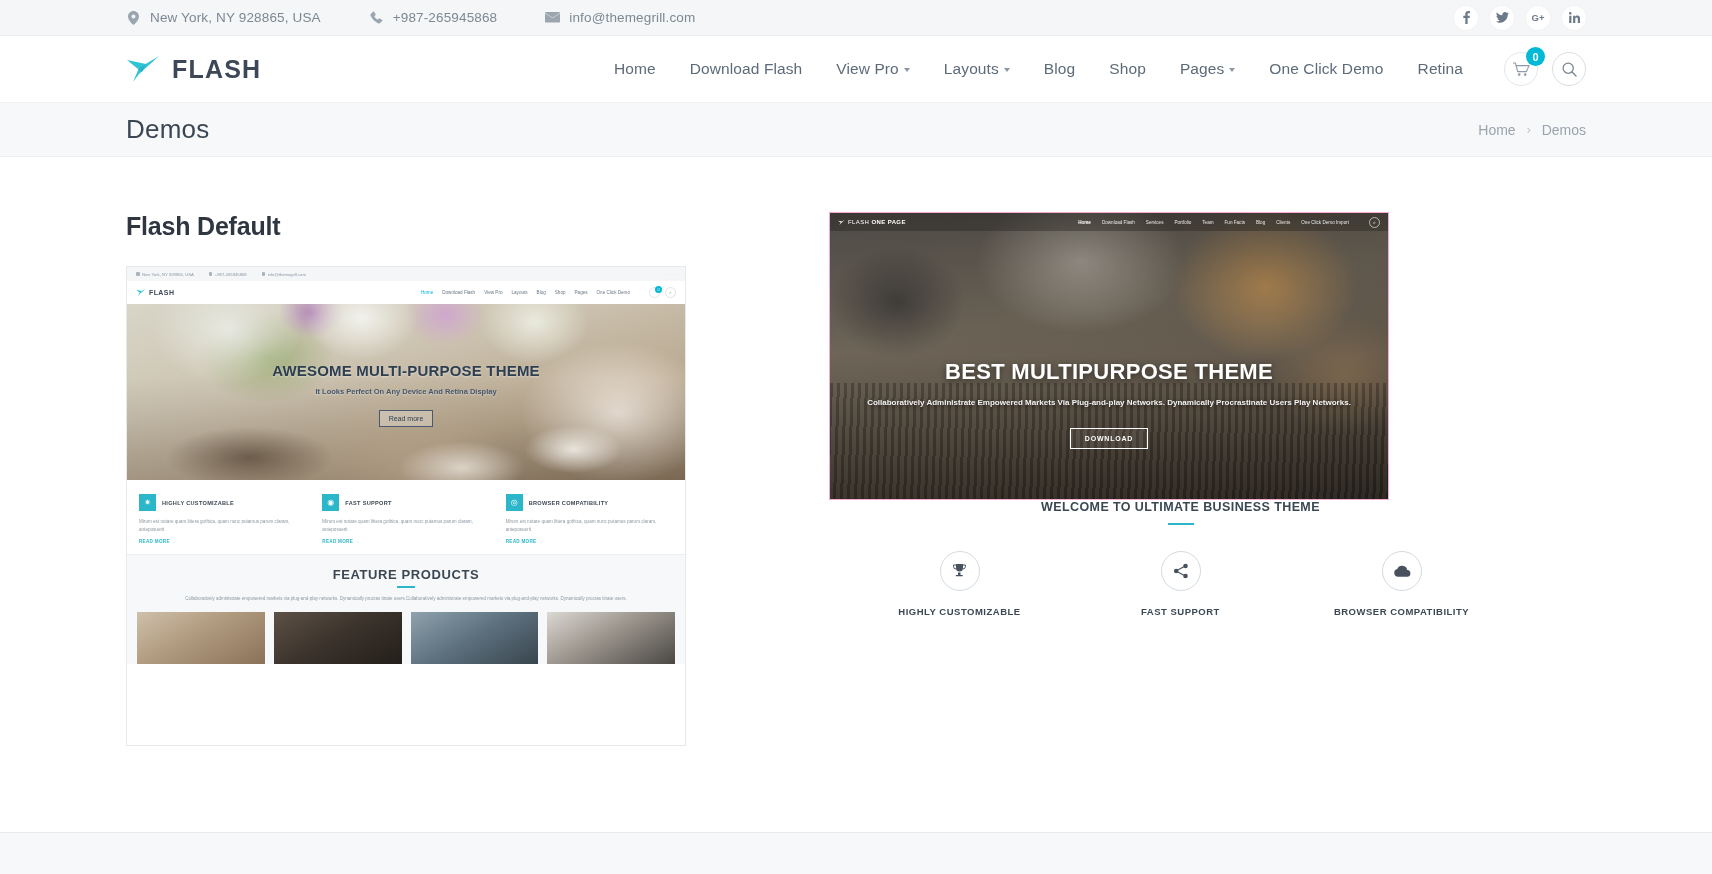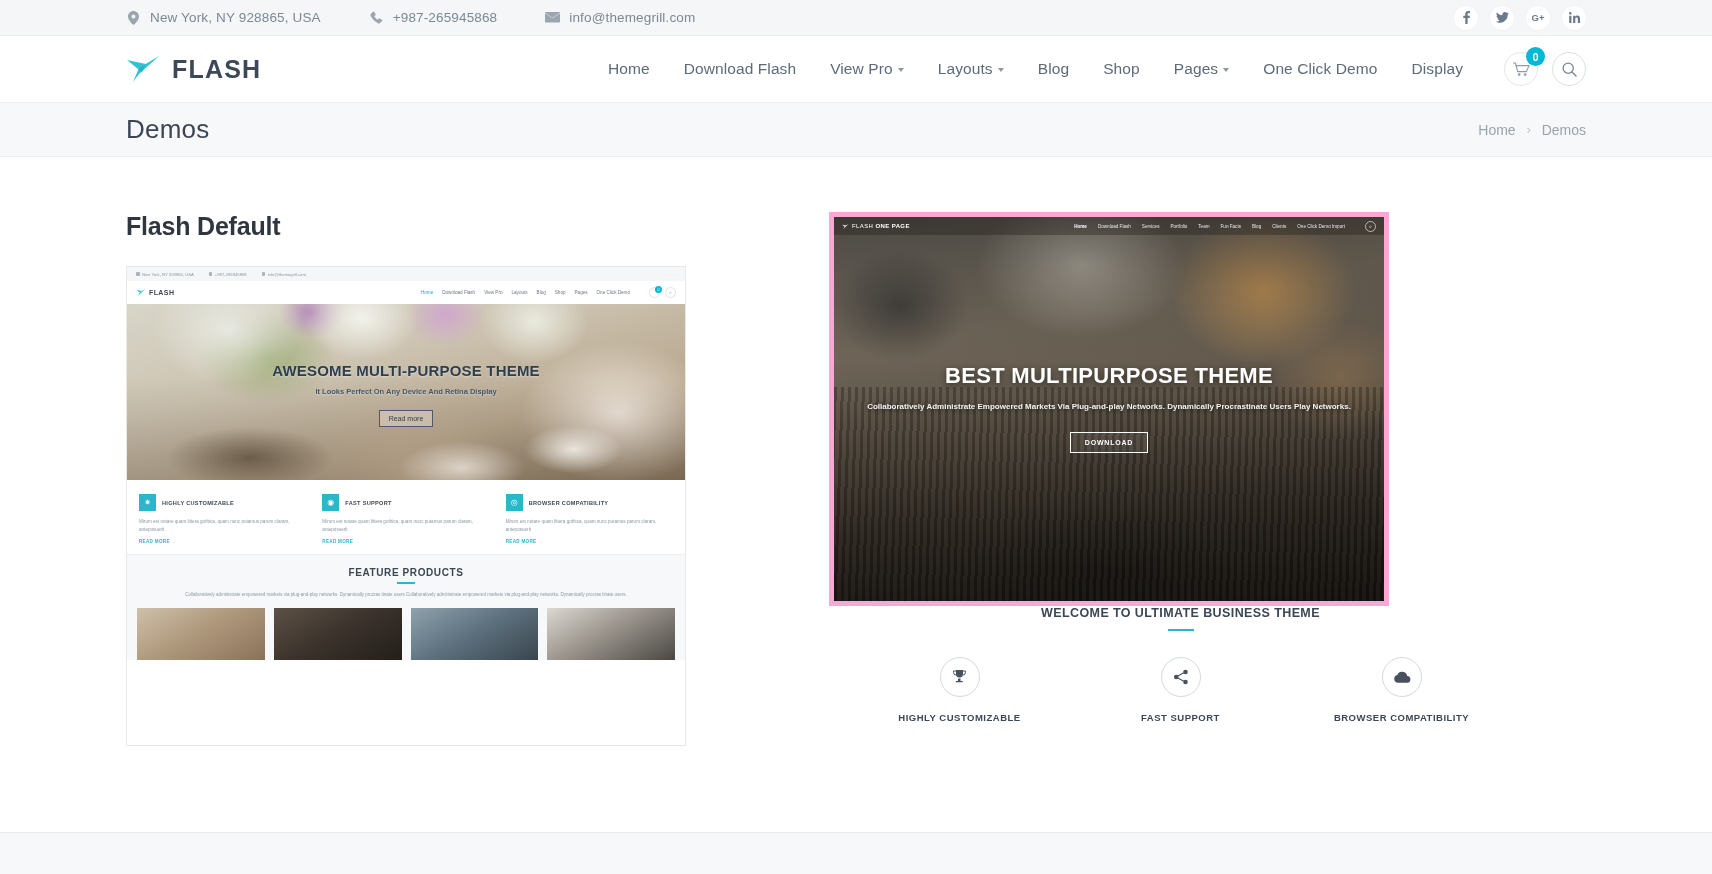--- a/index.html
+++ b/index.html
@@ -180,21 +180,21 @@
   }
   .demo-frame {
     width: 560px;
     border: 1px solid #e8e8e8;
     background: #fff;
     overflow: hidden;
     position: relative;
     cursor: pointer;
   }
   .demo-frame.tall { height: 480px; }
-  .demo-frame.short { height: 394px; border:5px solid #f9a8d4; }
+  .demo-frame.short { height: 288px; border:1px solid #f9a8d4; }
 
   
   .mini-topbar {
     height: 14px;
     background: #f4f6f8;
     display:flex; align-items:center;
     padding: 0 9px;
     font-size: 4.2px;
     color: #8b98a4;
     gap: 5px;
@@ -294,21 +294,21 @@
   .mini-feat-title { font-size:5.6px; font-weight:bold; color:#3b4854; letter-spacing:.3px; }
   .mini-feat-body { font-size:4.6px; color:#8d98a3; line-height:1.65; margin-top:7px; }
   .mini-feat-link { font-size:4.6px; color:#2bb6c9; font-weight:bold; margin-top:6px; letter-spacing:.3px; }
 
   .mini-products {
     background: #f7f8f9;
     border-top:1px solid #eceef0;
     padding: 12px 10px 0 10px;
     text-align:center;
   }
-  .mini-prod-title { font-size:10px; font-weight:bold; color:#3b4854; letter-spacing:.6px; }
+  .mini-prod-title { font-size:13px; font-weight:bold; color:#3b4854; letter-spacing:.6px; }
   .mini-prod-rule { width:18px;height:1.5px;background:#2bb6c9;margin:4px auto 7px auto; }
   .mini-prod-desc { font-size:4.5px; color:#8d98a3; line-height:1.7; padding: 0 14px; }
   .mini-prod-grid { display:flex; gap:9px; margin-top:10px; }
   .mini-prod-cell { flex:1; height:52px; overflow:hidden; }
   .pc1 { background: linear-gradient(150deg,#cfc0ab 0%,#b09a7e 45%,#8a7258 100%); }
   .pc2 { background: linear-gradient(150deg,#5d5146 0%,#3a322b 50%,#241f1a 100%); }
   .pc3 { background: linear-gradient(150deg,#8fa2ad 0%,#5d717f 48%,#39454d 100%); }
   .pc4 { background: linear-gradient(150deg,#dcd8d2 0%,#9b958d 45%,#4a4743 100%); }
 
   
@@ -484,21 +484,21 @@
         <span>Shop</span>
       </div>
       <div class="nav-item">
         <span>Pages</span>
         <span class="caret"></span>
       </div>
       <div class="nav-item">
         <span>One Click Demo</span>
       </div>
       <div class="nav-item">
-        <span>Display</span>
+        <span>Retina</span>
       </div>
 
       <div class="header-tools">
         <div class="cart-btn">
           <svg width="19" height="15" viewBox="0 0 19 15">
             <path fill="none" stroke="currentColor" stroke-width="1.1" d="M1 1h2.4l2.3 8.6h8.7L17 3.6H4.4"></path>
             <circle cx="7.2" cy="12.6" r="1.3" fill="currentColor"></circle>
             <circle cx="13.2" cy="12.6" r="1.3" fill="currentColor"></circle>
           </svg>
           <span class="cart-badge">0</span>

